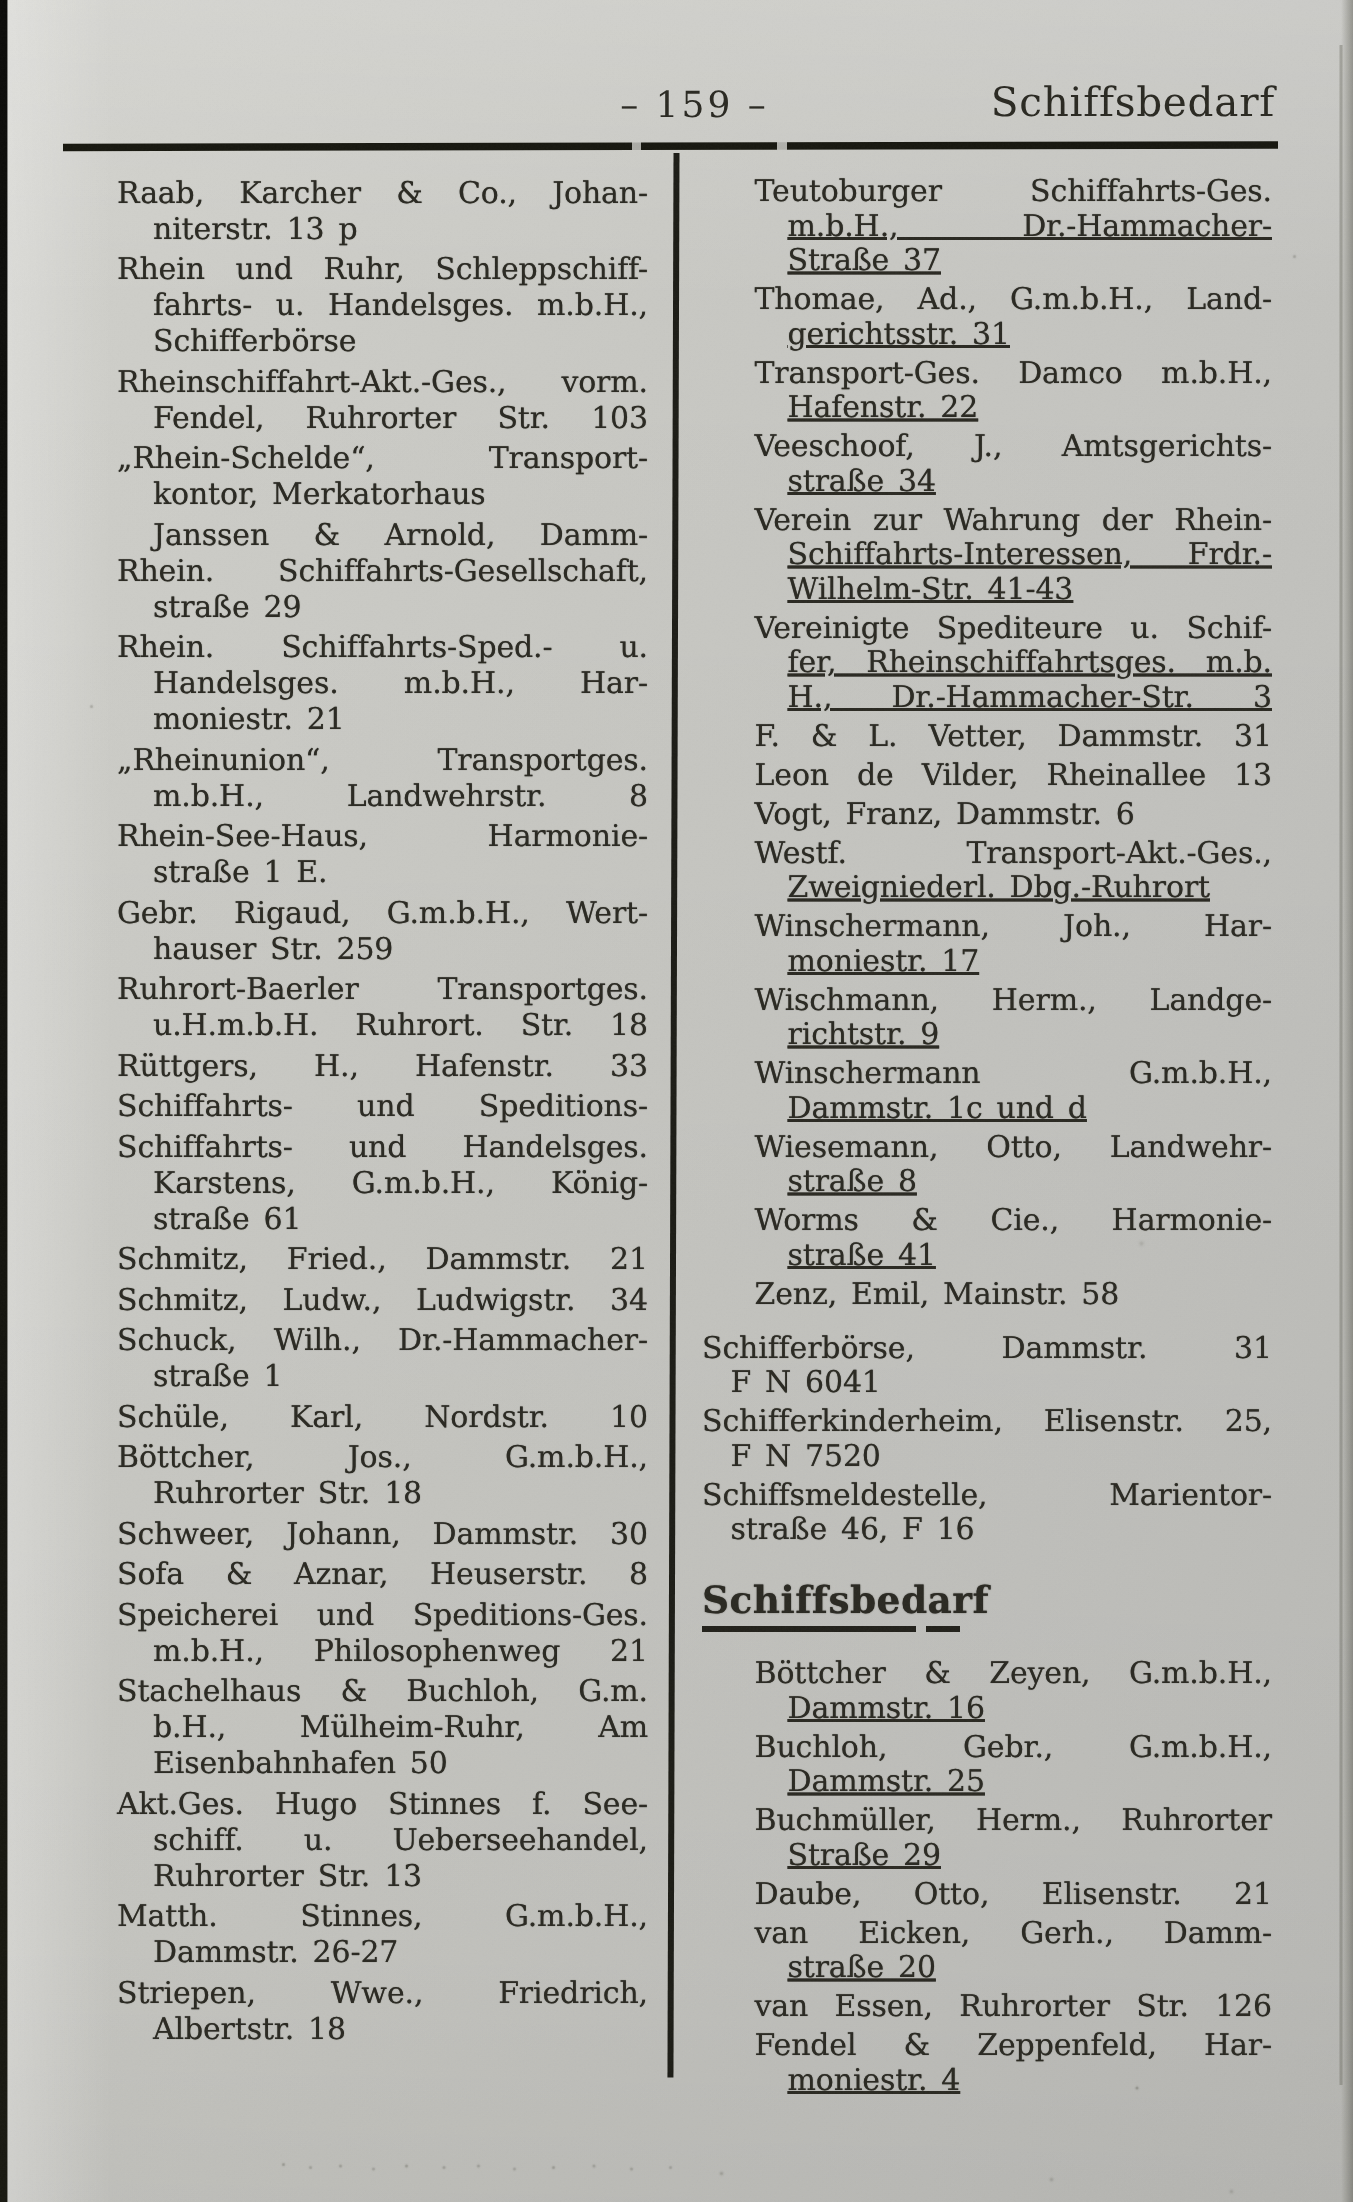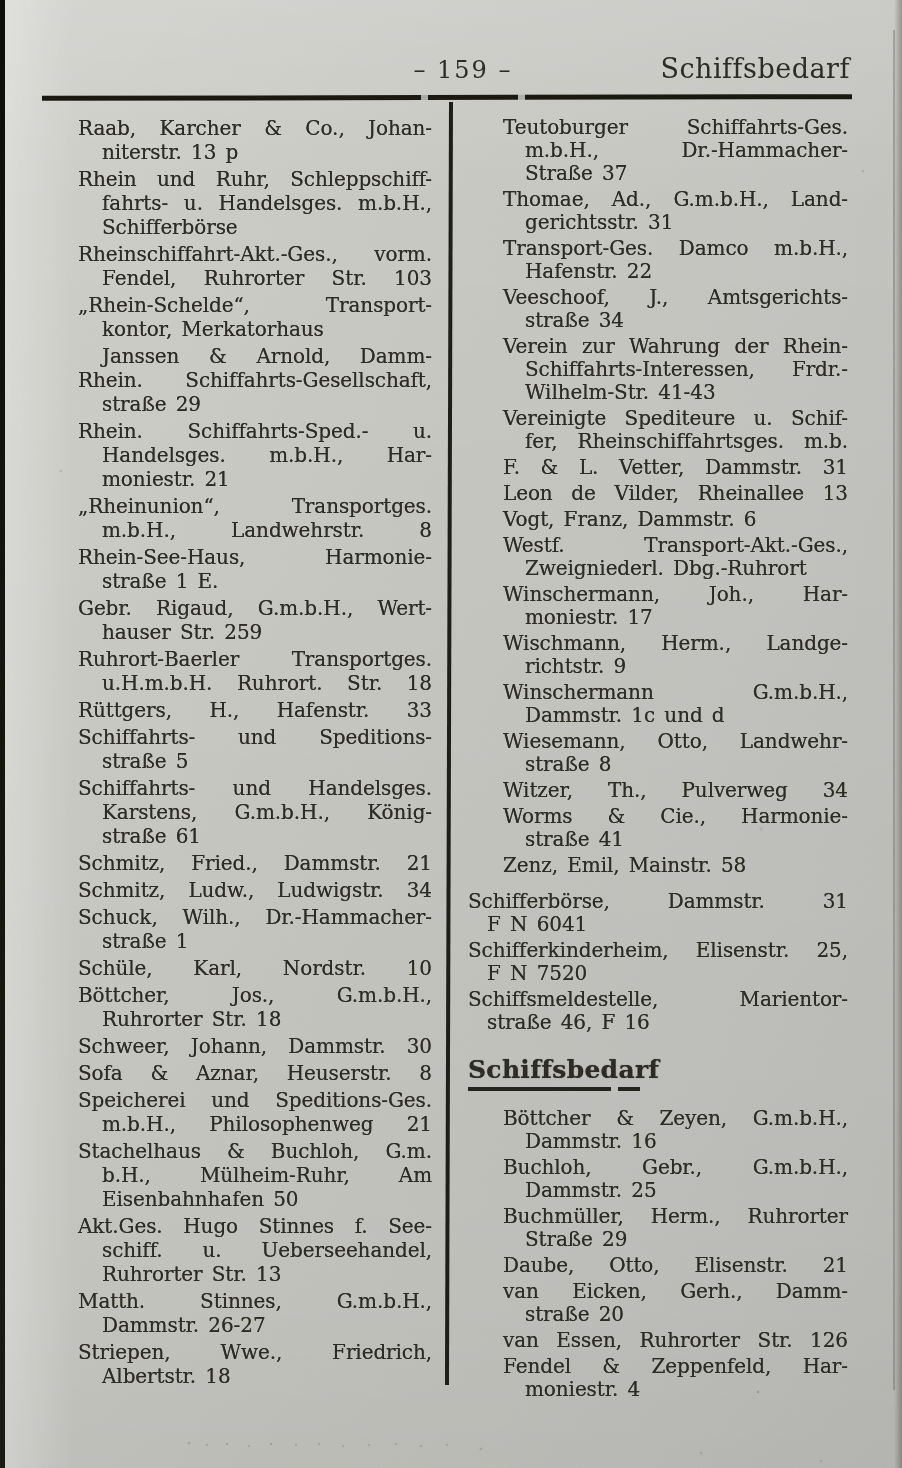--- a/index.html
+++ b/index.html
@@ -27,21 +27,21 @@
   
   .col{top:116px;}
   #left-column{left:78px;width:354px;}
   #right-column{left:468px;width:380px;}
   .entry{margin:0 0 3px 0;}
   .line{font-size:20px;line-height:24px;word-spacing:3px;letter-spacing:-0.1px;
         text-shadow:0 0 0.6px rgba(42,41,34,.75);}
   #right-column .line{line-height:23px;}
   .line.j{text-align:justify;text-align-last:justify;}
   #left-column .cont{padding-left:24px;}
-  #right-column .inner .cont{padding-left:22px;}
+  #right-column .inner .cont{padding-left:22px;text-decoration:underline;}
   #right-column .outer .cont{padding-left:19px;}
   #right-column .inner{margin-left:35px;}
   #right-outer{margin-top:13px;}
   #section-heading-block{margin:21px 0 16px 0;}
   #section-heading{font-weight:700;font-size:25px;letter-spacing:0.3px;
         text-shadow:0 0 0.8px rgba(30,29,22,.8);}
   #section-heading-underline{width:172px;height:4px;margin-top:3px;
         background:linear-gradient(90deg,#22211b 0 83%, rgba(0,0,0,0) 83% 87%, #22211b 87% 100%);}
   
   #speckles{left:0;top:0;width:2px;height:2px;border-radius:50%;background:transparent;
@@ -114,21 +114,20 @@
       </div>
       <div class="entry">
         <div class="line j">Ruhrort-Baerler Transportges.</div>
         <div class="line cont j">u.H.m.b.H. Ruhrort. Str. 18</div>
       </div>
       <div class="entry">
         <div class="line j">Rüttgers, H., Hafenstr. 33</div>
       </div>
       <div class="entry">
         <div class="line j">Schiffahrts- und Speditions-</div>
-        <div class="line cont">straße 5</div>
       </div>
       <div class="entry">
         <div class="line j">Schiffahrts- und Handelsges.</div>
         <div class="line cont j">Karstens, G.m.b.H., König-</div>
         <div class="line cont">straße 61</div>
       </div>
       <div class="entry">
         <div class="line j">Schmitz, Fried., Dammstr. 21</div>
       </div>
       <div class="entry">
@@ -196,20 +195,21 @@
         <div class="line cont">straße 34</div>
       </div>
       <div class="entry inner">
         <div class="line j">Verein zur Wahrung der Rhein-</div>
         <div class="line cont j">Schiffahrts-Interessen, Frdr.-</div>
         <div class="line cont">Wilhelm-Str. 41-43</div>
       </div>
       <div class="entry inner">
         <div class="line j">Vereinigte Spediteure u. Schif-</div>
         <div class="line cont j">fer, Rheinschiffahrtsges. m.b.</div>
+        <div class="line cont j">H., Dr.-Hammacher-Str. 3</div>
       </div>
       <div class="entry inner">
         <div class="line j">F. &amp; L. Vetter, Dammstr. 31</div>
       </div>
       <div class="entry inner">
         <div class="line j">Leon de Vilder, Rheinallee 13</div>
       </div>
       <div class="entry inner">
         <div class="line">Vogt, Franz, Dammstr. 6</div>
       </div>
@@ -225,23 +225,20 @@
         <div class="line j">Wischmann, Herm., Landge-</div>
         <div class="line cont">richtstr. 9</div>
       </div>
       <div class="entry inner">
         <div class="line j">Winschermann G.m.b.H.,</div>
         <div class="line cont">Dammstr. 1c und d</div>
       </div>
       <div class="entry inner">
         <div class="line j">Wiesemann, Otto, Landwehr-</div>
         <div class="line cont">straße 8</div>
-      </div>
-      <div class="entry inner">
-        <div class="line j">Witzer, Th., Pulverweg 34</div>
       </div>
       <div class="entry inner">
         <div class="line j">Worms &amp; Cie., Harmonie-</div>
         <div class="line cont">straße 41</div>
       </div>
       <div class="entry inner">
         <div class="line">Zenz, Emil, Mainstr. 58</div>
       </div>
     </div>
   <div id="right-outer">

